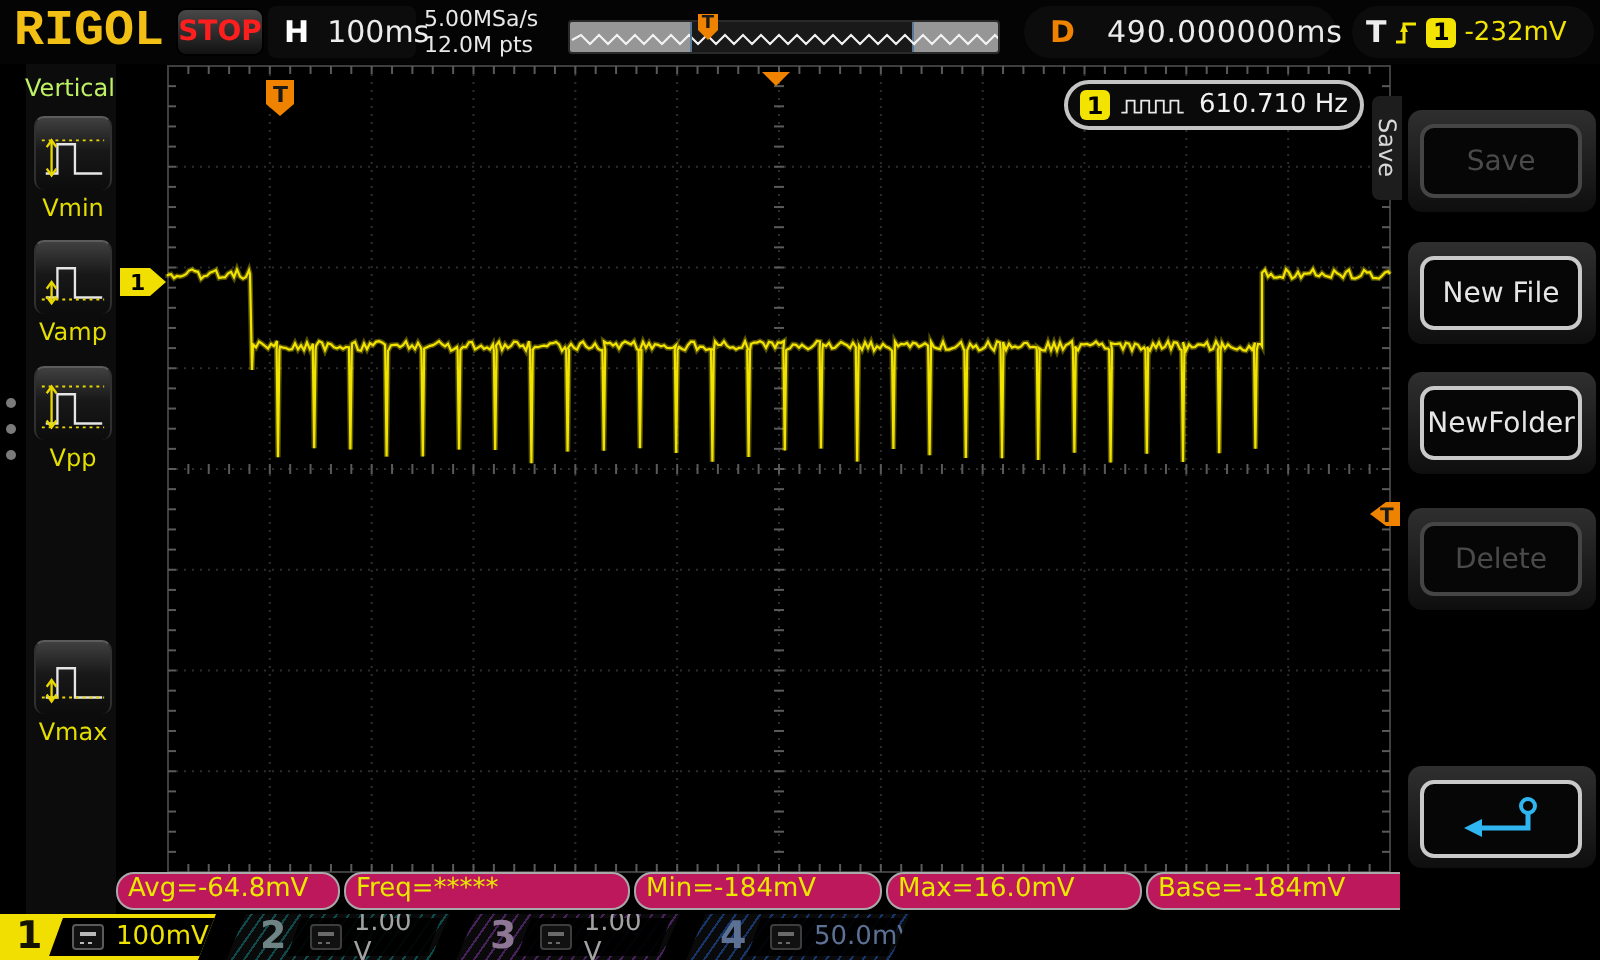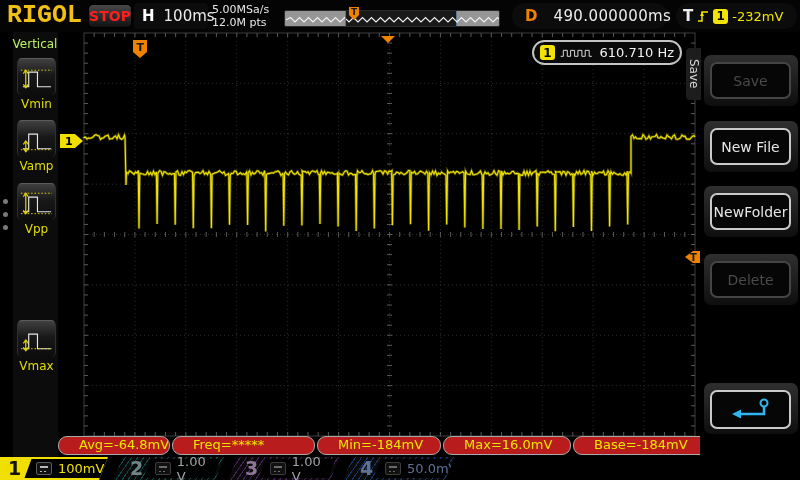--- a/index.html
+++ b/index.html
@@ -50,22 +50,22 @@
   .side-label{display:block;color:#e3de00;font-size:12px;margin-top:2px}
   #si-0{top:26px}#si-1{top:88px}#si-2{top:151px}#si-3{top:225px}#si-4{top:288px}#si-5{top:349px}
   .page-dot{left:3px;width:5px;height:5px;border-radius:50%;background:#7a7a7a}
 
   
   #screen{left:58px;top:32px;width:642px;height:425px;background:#000}
   #plot{position:absolute;left:0;top:0}
   #counter-badge{left:474px;top:8px;width:150px;height:25px;background:#0a0a0a;
     border:2px solid #c4c4c4;border-radius:13px;display:flex;align-items:center;gap:5px;padding:0 6px}
   #counter-value{color:#f2f2f2;font-size:13px;white-space:nowrap}
-  .pill{top:404px;height:19px;border:1px solid #a9a9a9;border-radius:9px;background:#b91c1c;
-    color:#e9e900;font-size:13px;line-height:16px;padding-left:20px;white-space:nowrap;overflow:hidden}
+  .pill{top:404px;height:19px;border:1px solid #a9a9a9;border-radius:9px;background:#be185d;
+    color:#e9e900;font-size:13px;line-height:16px;padding-left:5px;white-space:nowrap;overflow:hidden}
   #pill-0{left:0;width:112px}#pill-1{left:114px;width:143px}#pill-2{left:259px;width:124px}
   #pill-3{left:385px;width:128px}#pill-4{left:515px;width:145px}
 
   
   #menu{left:700px;top:32px;width:100px;height:425px;background:#000}
   #menu-tab{left:-14px;top:16px;width:15px;height:52px;background:#1d1d1d;border-radius:4px 0 0 4px;
     color:#d8d8d8;font-size:12px;writing-mode:vertical-rl;
     display:flex;align-items:center;justify-content:center}
   .menu-strip{left:4px;width:94px;height:51px;border-radius:7px;
     background:linear-gradient(#2f2f2f,#0e0e0e)}

